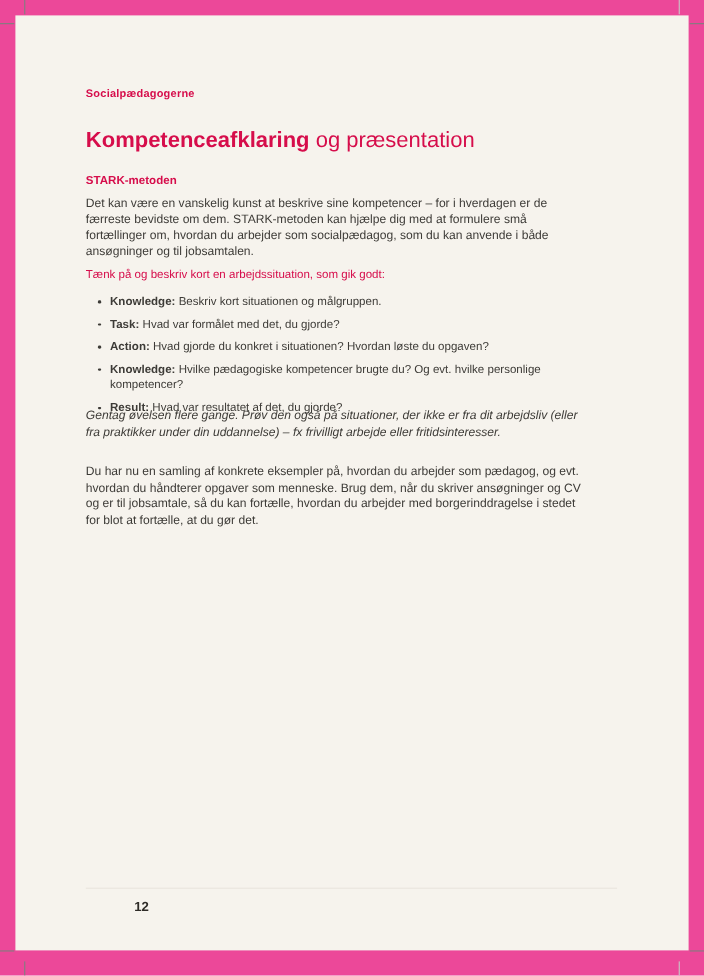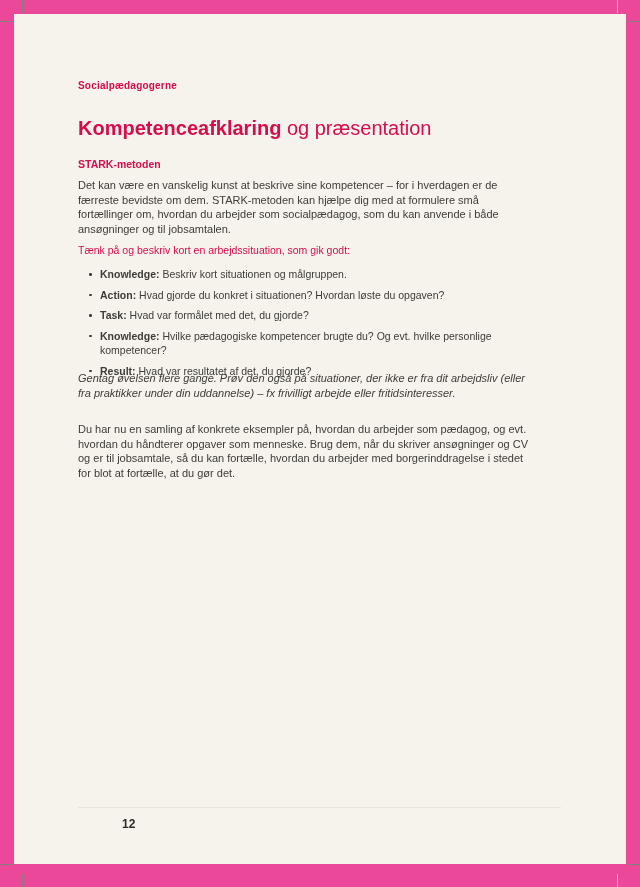--- a/index.html
+++ b/index.html
@@ -130,22 +130,22 @@
 
     <p class="para p-intro">Det kan være en vanskelig kunst at beskrive sine kompetencer – for i hverdagen er de
 færreste bevidste om dem. STARK-metoden kan hjælpe dig med at formulere små
 fortællinger om, hvordan du arbejder som socialpædagog, som du kan anvende i både
 ansøgninger og til jobsamtalen.</p>
 
     <p class="lead">Tænk på og beskriv kort en arbejdssituation, som gik godt:</p>
 
     <ul class="stark-list">
       <li><span class="dot"></span><span class="b">Knowledge:</span> <span class="t">Beskriv kort situationen og målgruppen.</span></li>
+      <li><span class="dot"></span><span class="b">Task:</span> <span class="t">Hvad var formålet med det, du gjorde?</span></li>
       <li><span class="dot"></span><span class="b">Action:</span> <span class="t">Hvad gjorde du konkret i situationen? Hvordan løste du opgaven?</span></li>
-      <li><span class="dot"></span><span class="b">Task:</span> <span class="t">Hvad var formålet med det, du gjorde?</span></li>
       <li><span class="dot"></span><span class="b">Knowledge:</span> <span class="t">Hvilke pædagogiske kompetencer brugte du? Og evt. hvilke personlige
 kompetencer?</span></li>
       <li><span class="dot"></span><span class="b">Result:</span> <span class="t">Hvad var resultatet af det, du gjorde?</span></li>
     </ul>
 
     <p class="para p-outro1">Gentag øvelsen flere gange. Prøv den også på situationer, der ikke er fra dit arbejdsliv (eller
 fra praktikker under din uddannelse) – fx frivilligt arbejde eller fritidsinteresser.</p>
 
     <p class="para p-outro2">Du har nu en samling af konkrete eksempler på, hvordan du arbejder som pædagog, og evt.
 hvordan du håndterer opgaver som menneske. Brug dem, når du skriver ansøgninger og CV

